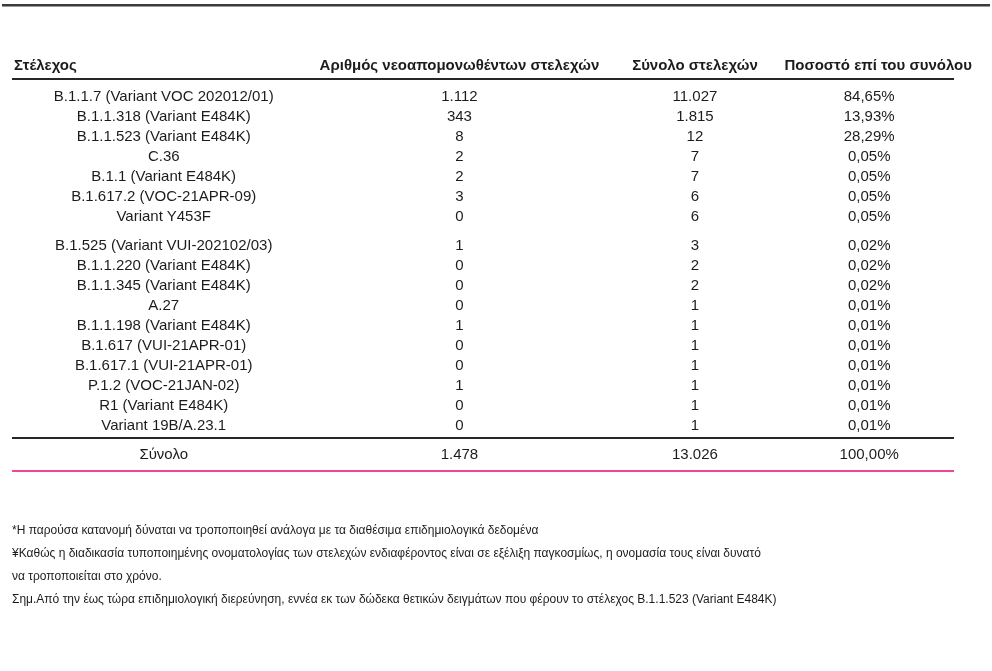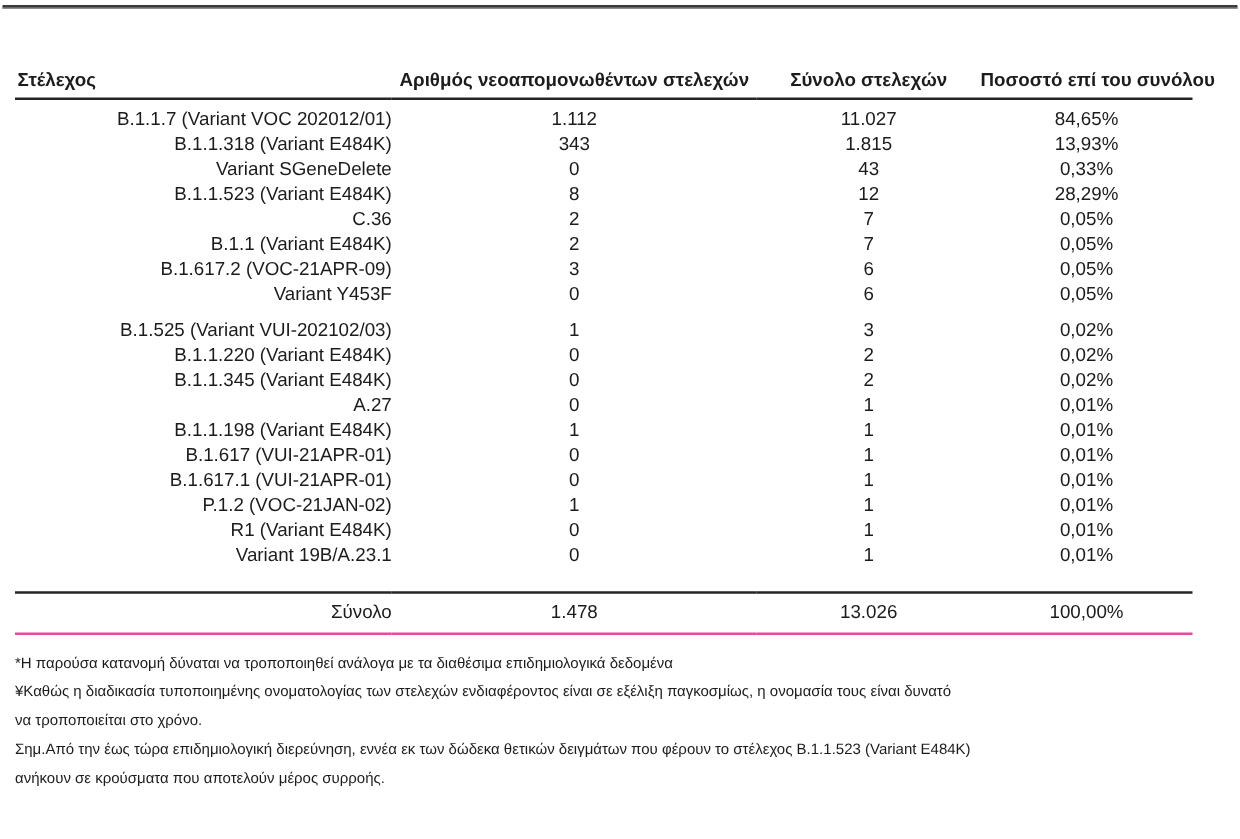--- a/index.html
+++ b/index.html
@@ -54,31 +54,31 @@
     padding-left: 2px;
   }
   table.variants td {
     line-height: 20px;
     padding: 0;
     text-align: center;
     white-space: nowrap;
     overflow: visible;
   }
   table.variants td.cell-strain {
-    text-align: right;
+    text-align: center;
     padding-left: 2px;
   }
   table.variants tbody tr:first-child td {
     padding-top: 6px;
   }
   table.variants tr.group-start td {
     padding-top: 9px;
   }
   table.variants tr.last-row td {
-    padding-bottom: 18px;
+    padding-bottom: 2px;
     border-bottom: 2px solid #262626;
   }
   table.variants tr.total-row td {
     font-weight: normal;
     padding-top: 5px;
     padding-bottom: 6px;
     border-bottom: 2px solid #ec4899;
   }
   .footnotes {
     position: absolute;
@@ -124,26 +124,20 @@
             <td>11.027</td>
             <td>84,65%</td>
           </tr>
           <tr>
             <td class="cell-strain">B.1.1.318 (Variant E484K)</td>
             <td>343</td>
             <td>1.815</td>
             <td>13,93%</td>
           </tr>
           <tr>
-            <td class="cell-strain">Variant SGeneDelete</td>
-            <td>0</td>
-            <td>43</td>
-            <td>0,33%</td>
-          </tr>
-          <tr>
             <td class="cell-strain">B.1.1.523 (Variant E484K)</td>
             <td>8</td>
             <td>12</td>
             <td>28,29%</td>
           </tr>
           <tr>
             <td class="cell-strain">C.36</td>
             <td>2</td>
             <td>7</td>
             <td>0,05%</td>
@@ -236,16 +230,15 @@
         </tr>
       </tfoot>
     </table>
   </div>
 
   <div class="footnotes">
     <div class="footnote-line">*Η παρούσα κατανομή δύναται να τροποποιηθεί ανάλογα με τα διαθέσιμα επιδημιολογικά δεδομένα</div>
     <div class="footnote-line">¥Καθώς η διαδικασία τυποποιημένης ονοματολογίας των στελεχών ενδιαφέροντος είναι σε εξέλιξη παγκοσμίως, η ονομασία τους είναι δυνατό</div>
     <div class="footnote-line">να τροποποιείται στο χρόνο.</div>
     <div class="footnote-line">Σημ.Από την έως τώρα επιδημιολογική διερεύνηση, εννέα εκ των δώδεκα θετικών δειγμάτων που φέρουν το στέλεχος B.1.1.523 (Variant E484K)</div>
-    <div class="footnote-line">ανήκουν σε κρούσματα που αποτελούν μέρος συρροής.</div>
   </div>
 
 </div>
 
 </body></html>

